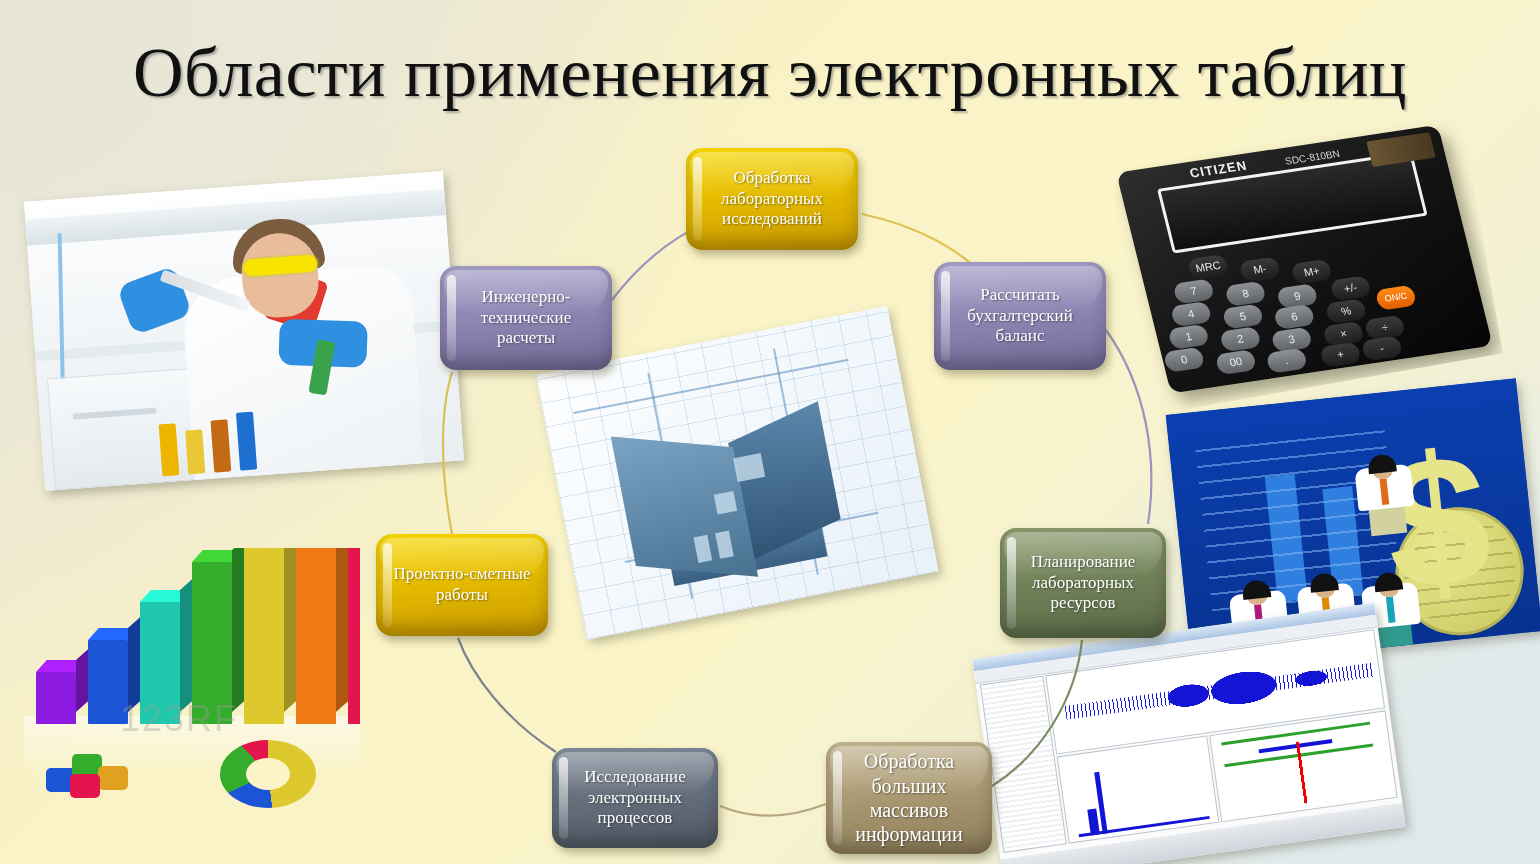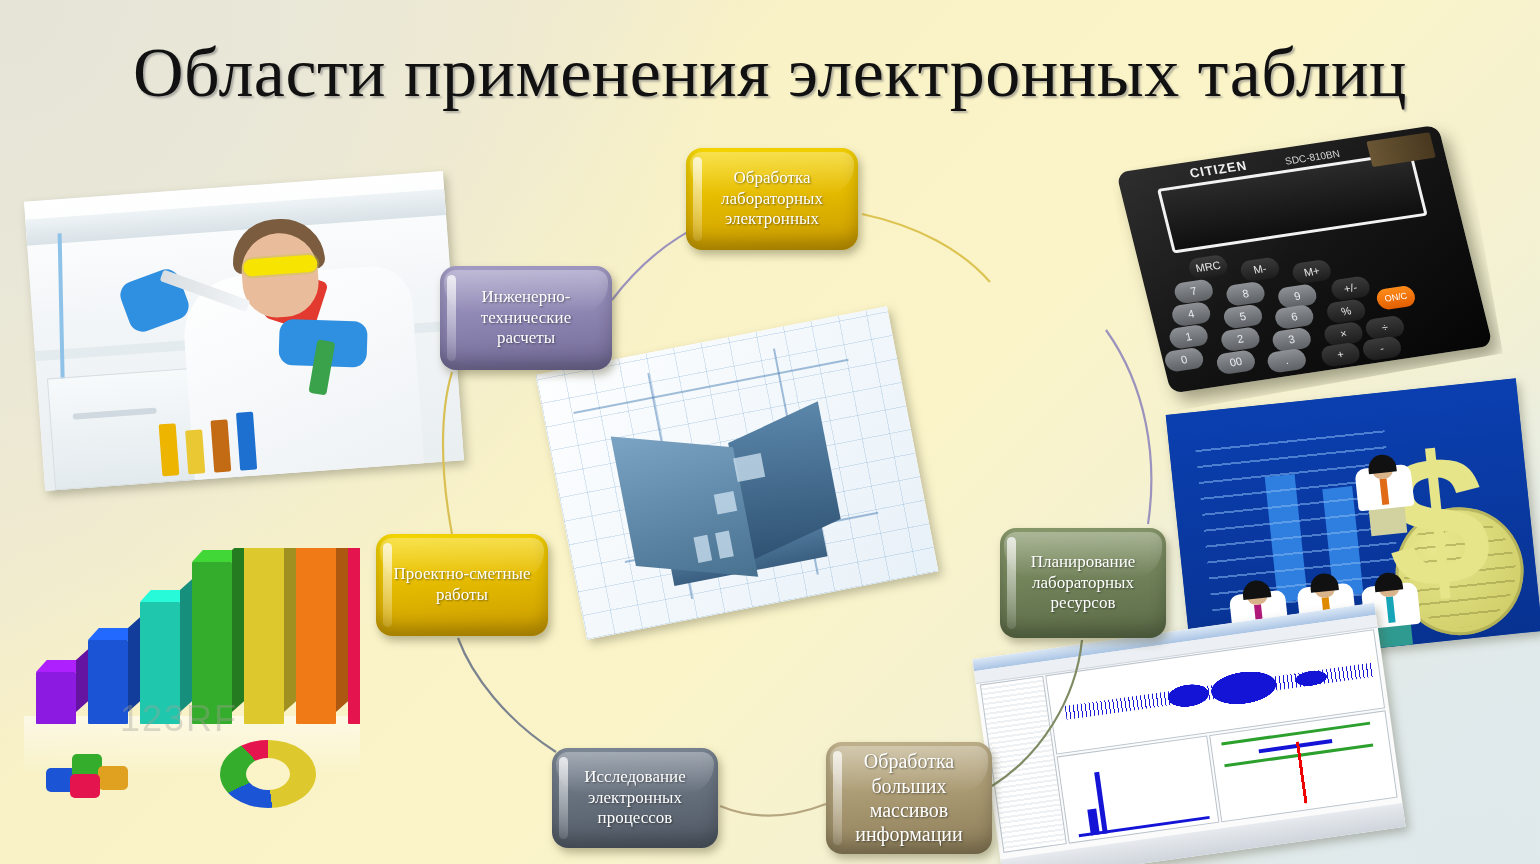--- a/index.html
+++ b/index.html
@@ -387,21 +387,24 @@
     <path d="M 1082 640 C 1076 700 1040 756 992 786" fill="none" stroke="#7d8a62" stroke-width="2.2"></path>
 
     <path d="M 826 804 C 790 818 754 820 720 806" fill="none" stroke="#b6a67f" stroke-width="2.2"></path>
 
     <path d="M 556 752 C 506 720 472 676 458 638" fill="none" stroke="#7b838f" stroke-width="2.2"></path>
 
     <path d="M 452 534 C 440 470 440 412 452 372" fill="none" stroke="#d8c055" stroke-width="2.2"></path>
   </svg>
 
   <div class="node n-lab">
-    <span>Обработка лабораторных электронных</span>
+    <span>Обработка лабораторных исследований</span>
+  </div>
+  <div class="node n-acc">
+    <span>Рассчитать бухгалтерский баланс</span>
   </div>
   <div class="node n-res">
     <span>Планирование лабораторных ресурсов</span>
   </div>
   <div class="node n-big">
     <span>Обработка больших массивов информации</span>
   </div>
   <div class="node n-dyn">
     <span>Исследование электронных процессов</span>
   </div>

